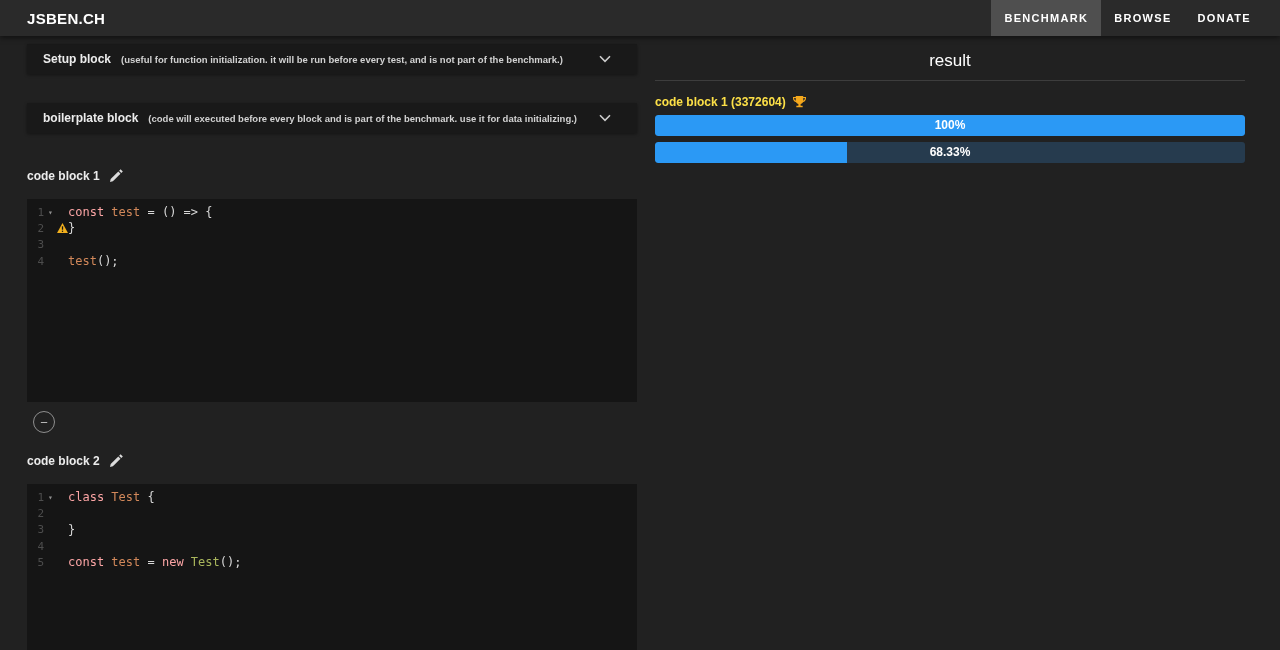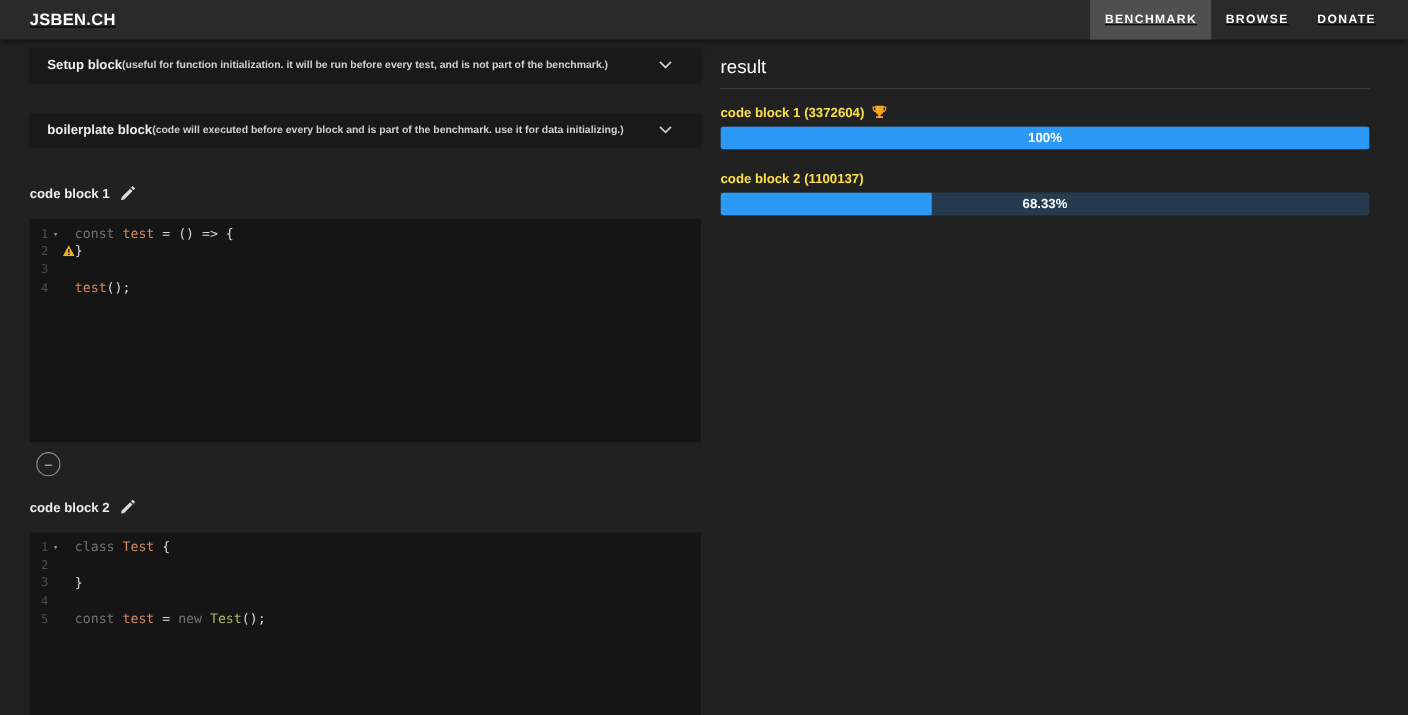--- a/index.html
+++ b/index.html
@@ -1,74 +1,74 @@
 <!DOCTYPE html>
 <html><head>
 <meta charset="utf-8">
 <style>
   * { margin:0; padding:0; box-sizing:border-box; }
   html,body { width:1280px; height:650px; overflow:hidden; background:#212121;
               font-family:"Liberation Sans", sans-serif; }
 
   
   .navbar { height:36px; background:#2a2a2a; display:flex; align-items:stretch;
-            box-shadow:0 2px 5px rgba(0,0,0,.5); position:relative; z-index:10;text-decoration:underline; }
+            box-shadow:0 2px 5px rgba(0,0,0,.5); position:relative; z-index:10; }
   .brand  { color:#fff; font-size:15px; font-weight:bold; letter-spacing:.3px;
             padding-left:27px; align-self:center; }
   .nav-right { margin-left:auto; display:flex; margin-right:16px; }
   .nav-item  { color:#fff; font-size:11px; font-weight:bold; letter-spacing:1.3px;
                padding:0 13px; display:flex; align-items:center; cursor:pointer;
                text-decoration:none; }
   .nav-item.active { background:#4f4f4f; }
 
   
   .main { display:flex; }
   .col-left  { width:610px; margin-left:27px; }
   .col-right { width:590px; margin-left:18px; }
 
   
   .accordion { height:30px; background:#191919; display:flex; align-items:center;
                padding:0 16px; margin-top:29px; cursor:pointer;
                box-shadow:0 1px 3px rgba(0,0,0,.4);text-align:right; }
   .accordion.first { margin-top:8px; }
   .acc-title { font-size:12px; font-weight:bold; color:#ececec; white-space:nowrap; }
-  .acc-hint  { font-size:9.5px; font-weight:bold; color:#d2d2d2; 
+  .acc-hint  { font-size:9.5px; font-weight:bold; color:#d2d2d2; margin-left:10px;
                white-space:nowrap; }
   .acc-chevron { margin-left:auto; margin-right:10px; display:flex; align-items:center; }
 
   
   .block-title-row { margin-top:36px; display:flex; align-items:flex-start; }
   .block-title-row.after-remove { margin-top:21px; }
   .block-title { font-size:12px; font-weight:bold; color:#ececec; }
   .edit-icon { margin-left:10px; display:flex; align-items:center; cursor:pointer; }
 
   
   .editor { margin-top:16px; height:203px; background:#151515; padding-top:5px;
             font-family:"DejaVu Sans Mono","Liberation Mono",monospace; font-size:12px;
             overflow:hidden; cursor:text; }
   .eline { display:flex; align-items:center; height:16.3px; }
   .gut      { width:41px; flex-shrink:0; display:flex; align-items:center; }
   .gut-num  { width:17px; text-align:right; color:#4d4d4d; font-size:11px; }
   .gut-fold { width:11px; margin-left:1px; color:#8f8f8f; font-size:8px; text-align:center; }
   .gut-warn { margin-left:1px; display:flex; align-items:center; }
   .code { white-space:pre; }
-  .tok-kw  { color:#737373; }
+  .tok-kw  { color:#fca5a5; }
   .tok-id  { color:#d2885a; }
   .tok-cls { color:#a9b65c; }
   .tok-pl  { color:#d8d8d8; }
 
   
   .remove-btn { width:22px; height:22px; border-radius:50%; border:1px solid #8e8e8e;
                 margin-top:9px; margin-left:6px; display:flex; align-items:center;
                 justify-content:center; color:#c2c2c2; font-size:13px; line-height:1;
                 background:transparent; cursor:pointer; }
 
   
   .result-heading { margin-top:15px; font-size:17px; font-weight:500; color:#fff;
-                    padding-bottom:9px; border-bottom:1px solid #3d3d3d; }
+                    padding-bottom:9px; border-bottom:1px solid #3d3d3d;text-align:center; }
   .result-label-row { margin-top:14px; display:flex; align-items:center;
                       font-size:12px; font-weight:bold; color:#fde047; }
   .result-item + .result-item .result-label-row { margin-top:19px; }
   .trophy-icon { margin-left:7px; display:flex; align-items:center; }
   .bar { position:relative; margin-top:6px; height:21px; background:#263b4e;
          border-radius:3px; overflow:hidden; }
   .bar-fill { position:absolute; left:0; top:0; bottom:0; background:#2b99f5;
               border-radius:3px 0 0 3px; }
   .bar-fill.full { border-radius:3px; }
   .bar-label { position:absolute; left:0; width:100%; text-align:center;
@@ -232,24 +232,20 @@
           <path fill="#2a2a2a" d="M1.2 2.1 h1.8 v2.9 C1.9 4.6 1.2 3.6 1.2 2.1 Z M12.8 2.1 h-1.8 v2.9 C12.1 4.6 12.8 3.6 12.8 2.1 Z"></path>
         </svg>
       </span>
     </div>
     <div class="bar">
       <div class="bar-fill full" style="width: 100%;"></div>
       <div class="bar-label">100%</div>
     </div>
   </div>
         <div class="result-item">
-    <div class="result-label-row">
-      <span>code block 2 (1100137)</span>
-
-    </div>
     <div class="bar">
       <div class="bar-fill" style="width: 32.62%;"></div>
       <div class="bar-label">68.33%</div>
     </div>
   </div>
       </div>
   </div>
 </div>
 
 </body></html>

